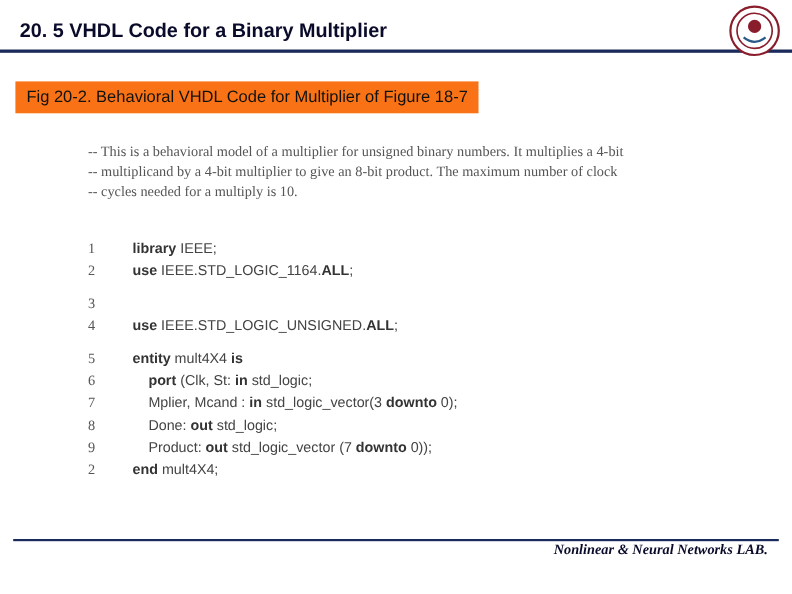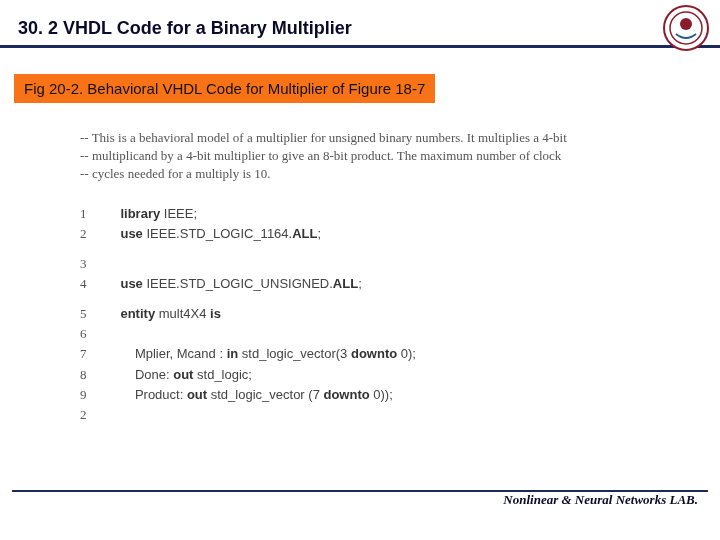--- a/index.html
+++ b/index.html
@@ -39,21 +39,21 @@
     width: auto;
   }
   .content {
     margin: 26px 60px 0 80px;
     font-family: Georgia, "Times New Roman", serif;
     color: #3a3a3a;
   }
   .comment {
     font-size: 13px;
     line-height: 1.4;
-    margin-bottom: 20px;
+    margin-bottom: 32px;
     color: #555;
   }
   .code-block { margin-top: 8px; }
   .code-line {
     display: flex;
     align-items: baseline;
     font-size: 13px;
     line-height: 1.55;
     color: #444;
   }
@@ -85,21 +85,21 @@
     color: #0a0a2a;
     font-family: Georgia, serif;
   }
 </style>
 </head>
 <body>
 
 
 
 <div class="header">
-  <div class="header-title">30. 2 VHDL Code for a Binary Multiplier</div>
+  <div class="header-title">20. 5 VHDL Code for a Binary Multiplier</div>
   <div class="logo">
     <svg viewBox="0 0 48 48">
       <circle cx="24" cy="24" r="22" fill="#fff" stroke="#8a1d2c" stroke-width="2"></circle>
       <circle cx="24" cy="24" r="16" fill="none" stroke="#8a1d2c" stroke-width="1.5"></circle>
       <circle cx="24" cy="20" r="6" fill="#8a1d2c"></circle>
       <path d="M14 30 Q24 38 34 30" fill="none" stroke="#2a5a8a" stroke-width="2"></path>
     </svg>
   </div>
 </div>
 
@@ -128,35 +128,37 @@
         <span class="ln">4</span>
         <span class="code-text">    <span class="b">use</span> IEEE.STD_LOGIC_UNSIGNED.<span class="b">ALL</span>;</span>
       </div>
       <div class="spacer"></div>
       <div class="code-line">
         <span class="ln">5</span>
         <span class="code-text">    <span class="b">entity</span> mult4X4 <span class="b">is</span></span>
       </div>
       <div class="code-line">
         <span class="ln">6</span>
+        <span class="code-text">        <span class="b">port</span> (Clk, St: <span class="b">in</span> std_logic;</span>
       </div>
       <div class="code-line">
         <span class="ln">7</span>
         <span class="code-text">        Mplier, Mcand : <span class="b">in</span> std_logic_vector(3 <span class="b">downto</span> 0);</span>
       </div>
       <div class="code-line">
         <span class="ln">8</span>
         <span class="code-text">        Done: <span class="b">out</span> std_logic;</span>
       </div>
       <div class="code-line">
         <span class="ln">9</span>
         <span class="code-text">        Product: <span class="b">out</span> std_logic_vector (7 <span class="b">downto</span> 0));</span>
       </div>
       <div class="code-line">
         <span class="ln">2</span>
+        <span class="code-text">    <span class="b">end</span> mult4X4;</span>
       </div>
     </div>
 </div>
 
 <div class="footer-rule"></div>
 <div class="footer-text">Nonlinear &amp; Neural Networks LAB.</div>
 
 
 
 

